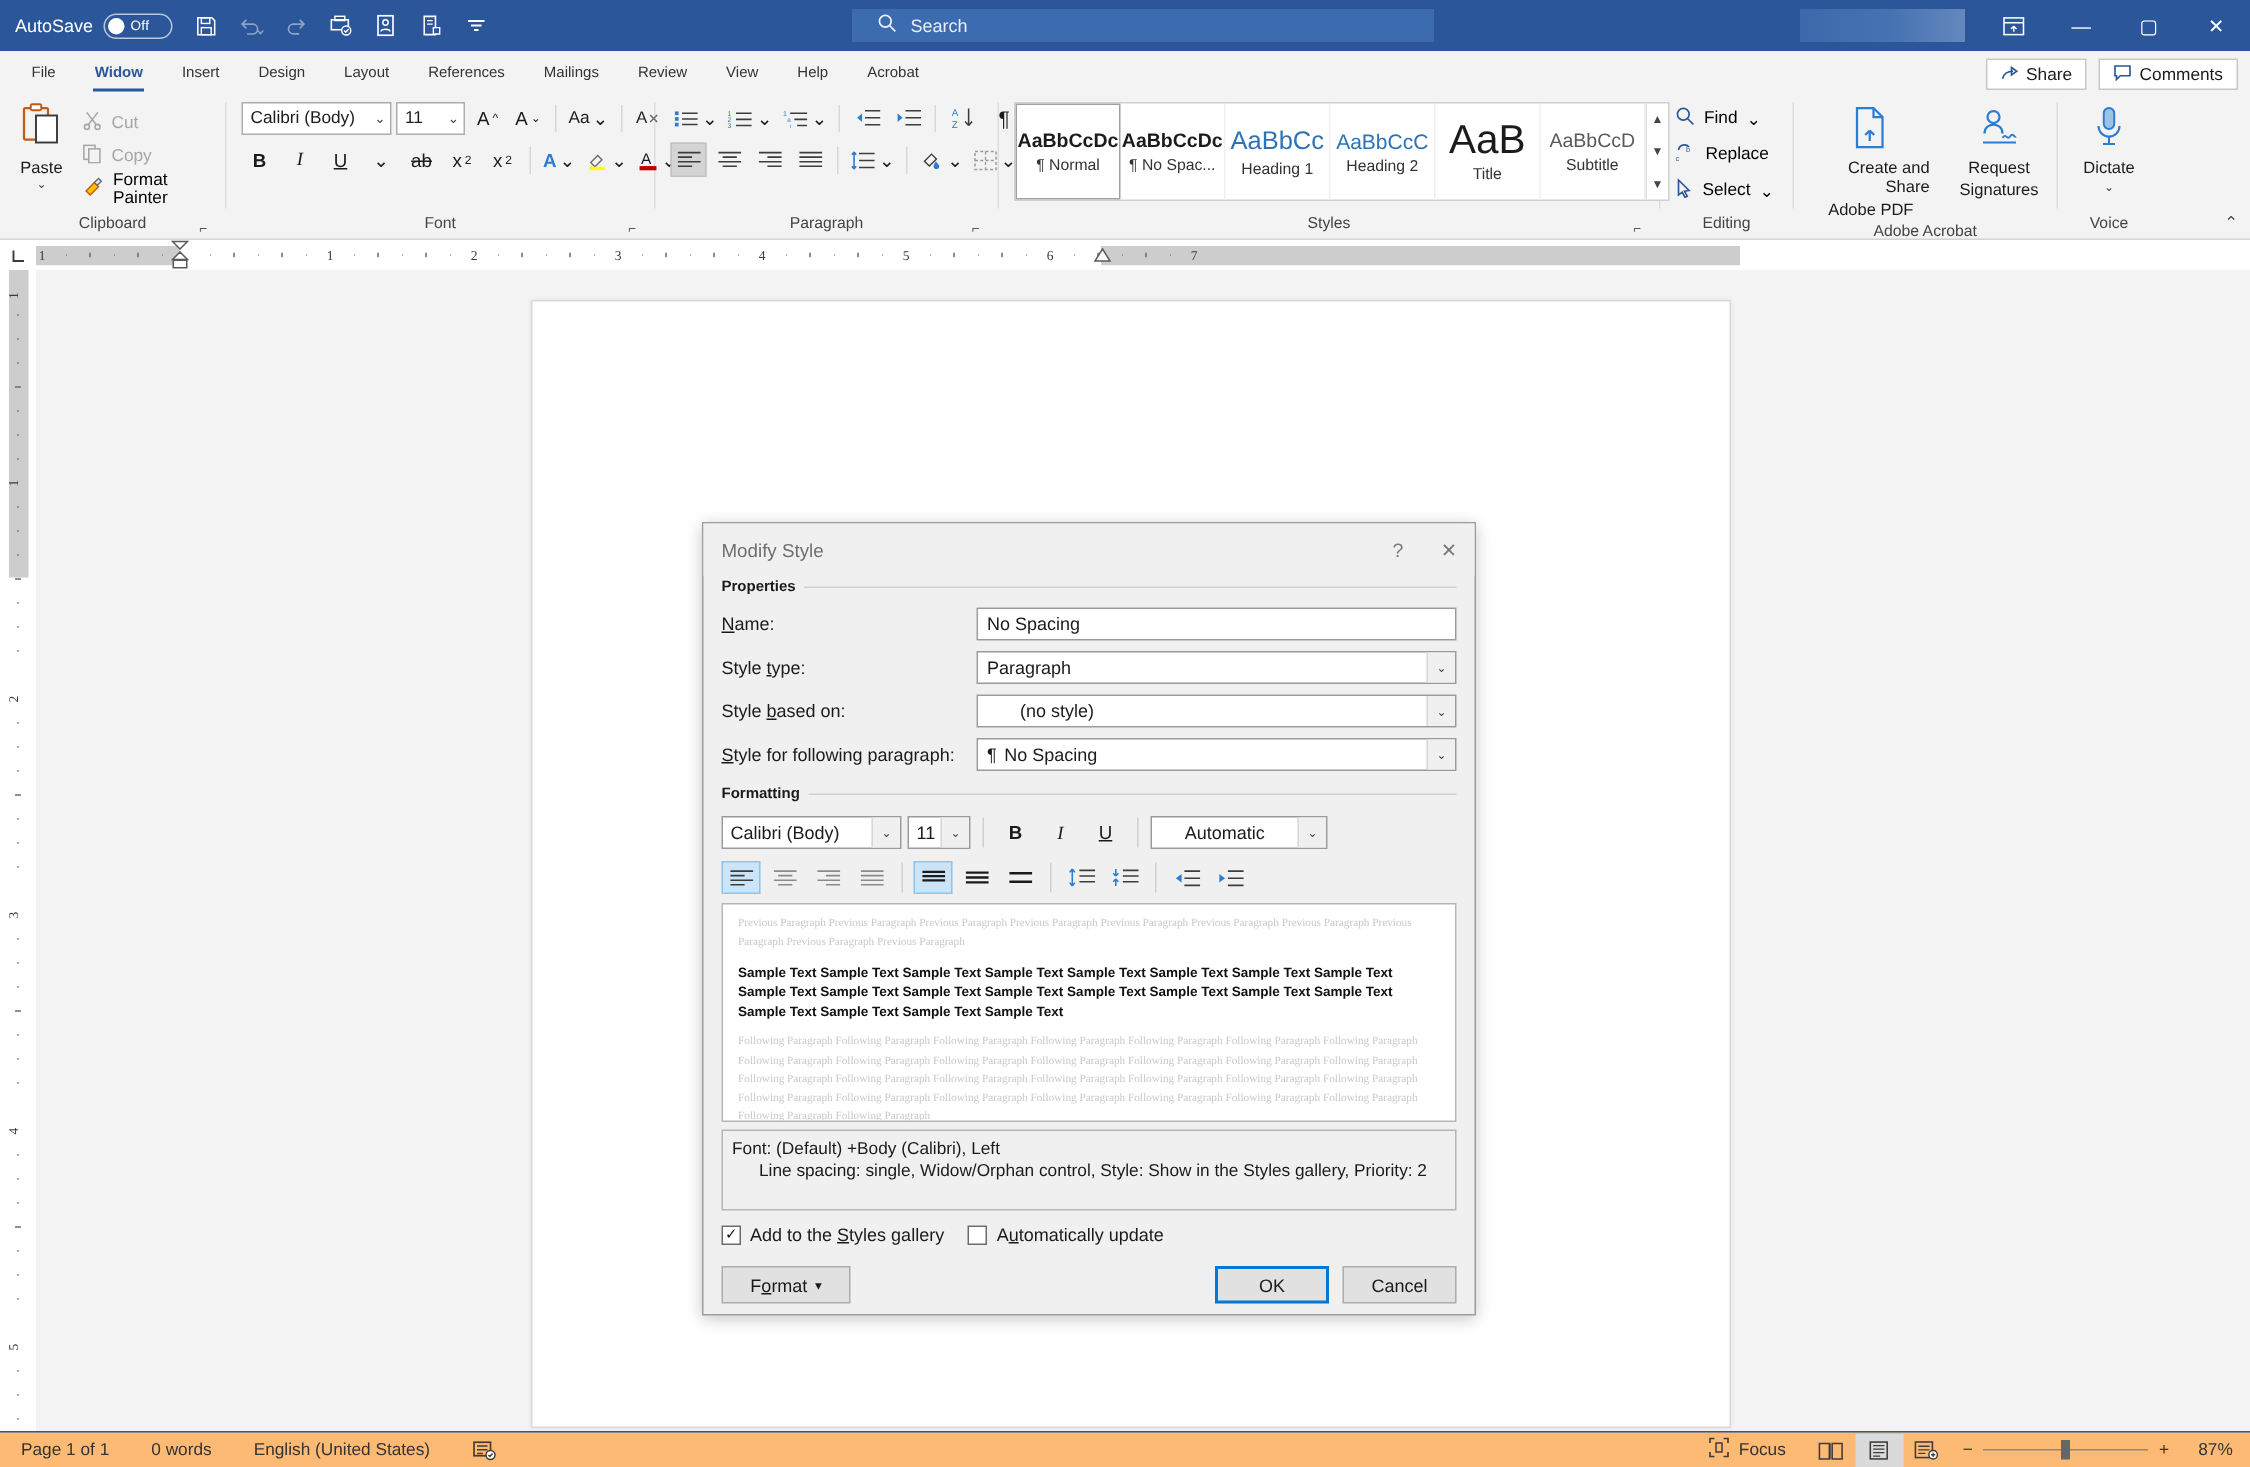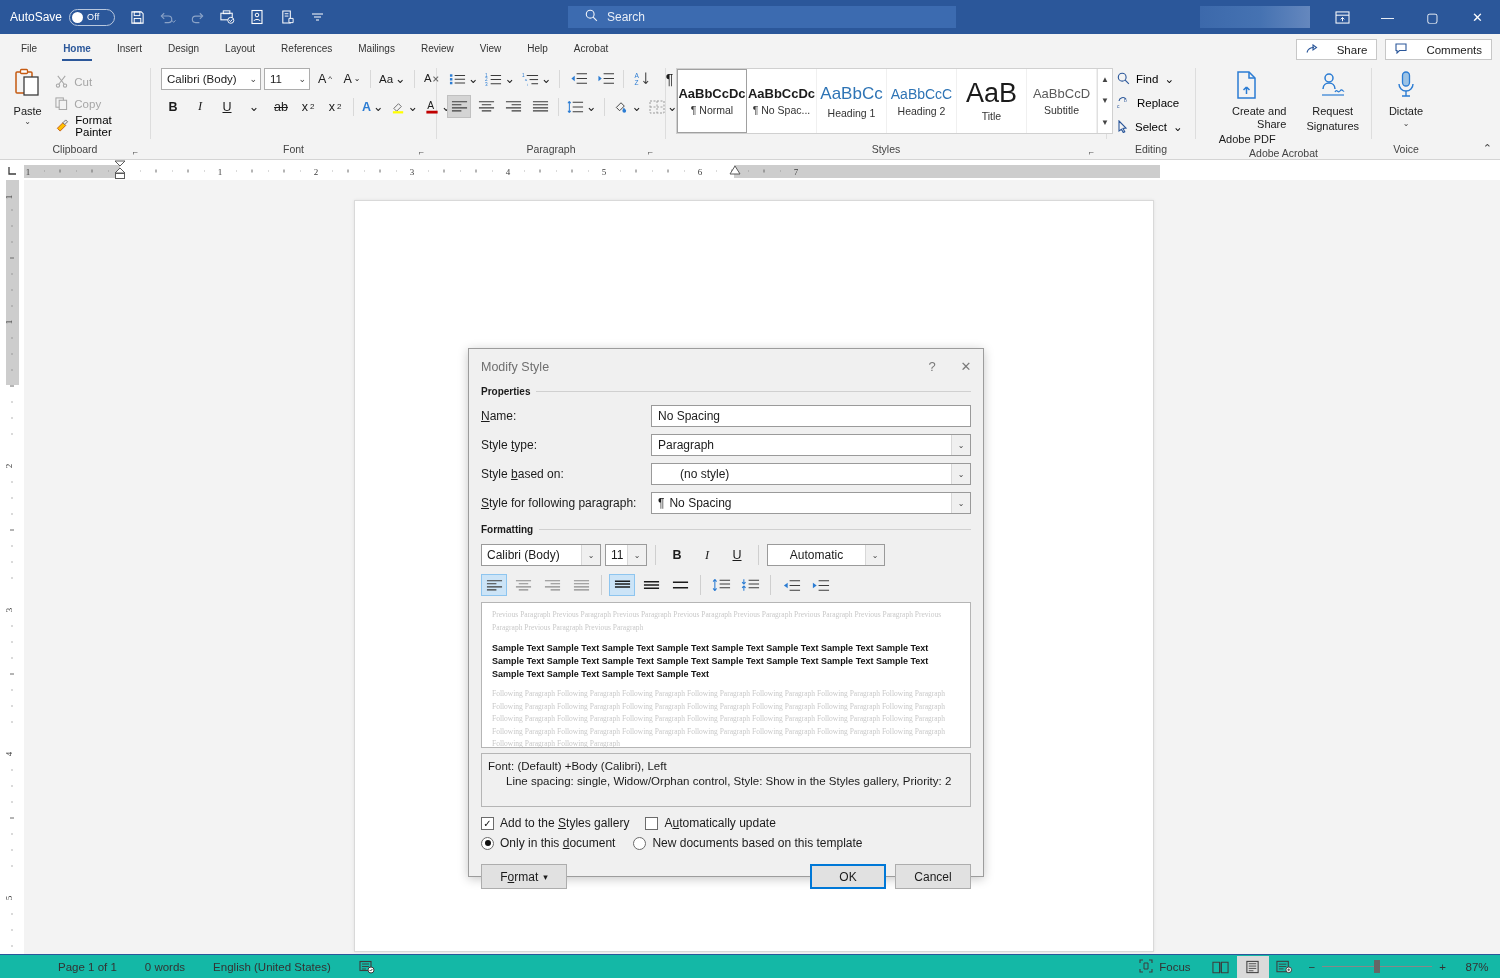--- a/index.html
+++ b/index.html
@@ -62,21 +62,21 @@
     position: relative;
   }
   .tab.active { color: #2b579a; font-weight: 600; }
   .tab.active::after {
     content: ''; position: absolute; left: 12px; right: 12px; bottom: 1px; height: 2.5px;
     background: #2b579a;
   }
   .tabstrip-right { position: absolute; right: 8px; bottom: 2px; display: flex; gap: 8px; }
   .pillbtn {
     height: 21px; padding: 0 9px; border: 1px solid #c7c7c7; background: #fff;
-    font-size: 11.5px; color: #1b1b1b; display: flex; align-items: center; gap: 19px;
+    font-size: 11.5px; color: #1b1b1b; display: flex; align-items: center; gap: 5px;
   }
 
   
   .ribbon {
     height: 98px; background: #f3f3f3; border-bottom: 1px solid #d4d4d4;
     display: flex; position: relative;
   }
   .group { display: flex; flex-direction: column; height: 100%; position: relative; padding: 0 4px; }
   .group-body { flex: 1; display: flex; align-items: flex-start; padding-top: 4px; }
   .group-label {
@@ -248,22 +248,22 @@
     gap: 5px; padding: 0 10px;
   }
   .btn.default { border: 2px solid #0078d7; background: #e1e1e1; }
   .btn.fmt { min-width: 86px; }
   .btnrow .spacer { flex: 1; }
   .btnrow .gap { width: 9px; }
 
   
   .statusbar {
     position: absolute; left: 0; bottom: 0; width: 1500px; height: 24px;
-    background: #14b8a6; border-top: 1px solid #2b579a; display: flex; align-items: center;
-    font-size: 11.5px; color: #333; padding-left: 44px;
+    background: #fdba74; border-top: 1px solid #2b579a; display: flex; align-items: center;
+    font-size: 11.5px; color: #333;
   }
   .sb-item { padding: 0 14px; display: flex; align-items: center; gap: 6px; }
   .sb-right { margin-left: auto; display: flex; align-items: center; }
   .view-btn { width: 32px; height: 22px; display: flex; align-items: center; justify-content: center; }
   .view-btn.sel { background: #dadada; }
   .zoom-slider { display: flex; align-items: center; gap: 7px; padding: 0 8px; }
   .zs-track { width: 110px; height: 1px; background: #888; position: relative; }
   .zs-thumb { position: absolute; left: 52px; top: -6px; width: 6px; height: 13px; background: #666; }
   .zoom-pct { width: 46px; text-align: center; }
 </style>
@@ -350,21 +350,21 @@
         </svg>
     </div>
     <div class="wbtn">—</div>
     <div class="wbtn">▢</div>
     <div class="wbtn close">✕</div>
   </div>
 </div>
 
 <div class="tabstrip">
   <div class="tab">File</div>
-  <div class="tab active">Home</div>
+  <div class="tab active">Widow</div>
   <div class="tab">Insert</div>
   <div class="tab">Design</div>
   <div class="tab">Layout</div>
   <div class="tab">References</div>
   <div class="tab">Mailings</div>
   <div class="tab">Review</div>
   <div class="tab">View</div>
   <div class="tab">Help</div>
   <div class="tab">Acrobat</div>
 
@@ -973,32 +973,20 @@
         <div class="opt">
           <span class="cbox">✓</span>
           <span>Add to the <u>S</u>tyles gallery</span>
         </div>
         <div class="opt" style="margin-left:10px">
           <span class="cbox"></span>
           <span>A<u>u</u>tomatically update</span>
         </div>
       </div>
 
-      <div class="optrow" style="margin-top:6px">
-        <div class="opt">
-          <span class="radio">
-              <span class="dot"></span>
-            </span>
-          <span>Only in this <u>d</u>ocument</span>
-        </div>
-        <div class="opt" style="margin-left:12px">
-          <span class="radio"></span>
-          <span>New documents based on this template</span>
-        </div>
-      </div>
 
       <div class="btnrow">
         <div class="btn fmt">
           <span>F<u>o</u>rmat</span>
           <span style="font-size:9px">▾</span>
         </div>
         <div class="spacer"></div>
         <div class="btn default">OK</div>
         <div class="gap"></div>
         <div class="btn">Cancel</div>

